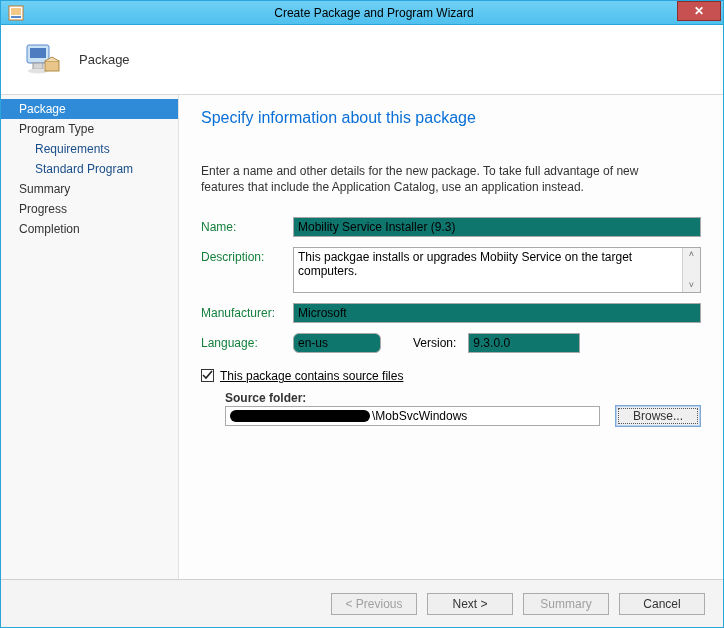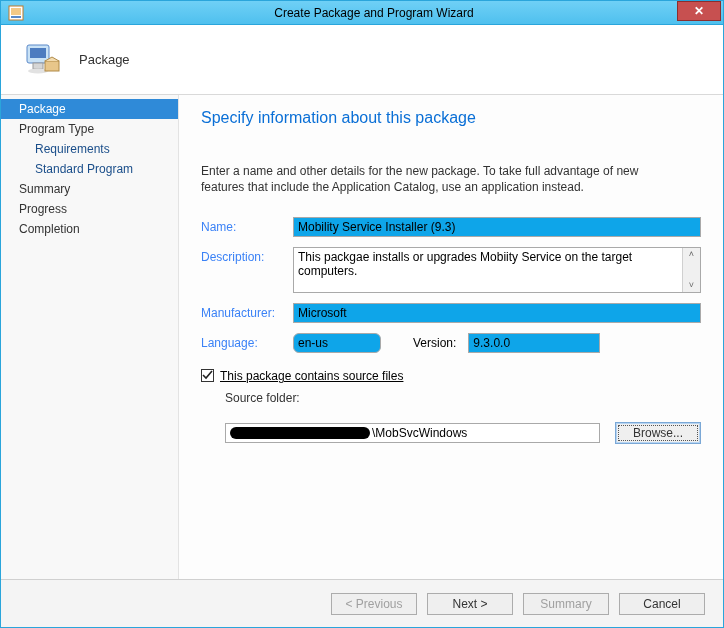--- a/index.html
+++ b/index.html
@@ -40,42 +40,42 @@
   }
   .nav-item.sub { padding-left: 34px; }
   .nav-item.top { color: #333; }
   .nav-item.selected { background: #2f8ad8; color: #fff; }
   .content {
     flex: 1; background: #fdfdfd; padding: 14px 22px 10px 22px; display: flex; flex-direction: column;
   }
   .page-title { color: #0a6fd6; font-size: 16px; margin-bottom: 36px; }
   .instr { color: #333; margin-bottom: 22px; line-height: 1.35; max-width: 470px; }
   .form-row { display: flex; align-items: flex-start; margin-bottom: 10px; }
-  .form-label { width: 92px; color: #3b82f6; padding-top: 3px; }
+  .form-label { width: 92px; color: #15803d; padding-top: 3px; }
   .form-field { flex: 1; display: flex; gap: 12px; align-items: center;}
   .tin {
-    border: 1px solid #a9a9a9; background: #0ea5e9; height: 20px; padding: 0 4px; font-size: 12px;
+    border: 1px solid #a9a9a9; background: #0f766e; height: 20px; padding: 0 4px; font-size: 12px;
   }
   .tin.w-full { width: 100%; }
   .tin.w-lang { width: 88px; border-radius: 6px; }
-  .tin.w-ver { width: 132px; }
+  .tin.w-ver { width: 112px; }
   .desc-wrap {
     flex: 1; border: 1px solid #a9a9a9; background: #fff; height: 46px; display: flex;
   }
   .desc-text { flex: 1; padding: 2px 4px; overflow: hidden; outline: none; }
   .desc-scroll {
     width: 18px; background: #f0f0f0; border-left: 1px solid #d0d0d0;
     display: flex; flex-direction: column; justify-content: space-between; align-items: center;
   }
   .arrow { font-size: 9px; color: #666; line-height: 1; padding: 2px 0; user-select: none;}
   .checkbox-row { display: flex; align-items: flex-start; margin-top: 6px; margin-bottom: 8px; text-decoration: underline; }
   .chk { width: 13px; height: 13px; border: 1px solid #333; background: #fff; margin-right: 6px; display:flex;align-items:center;justify-content:center;}
   .chk svg { display:block; }
   .source-block { padding-left: 24px; }
-  .source-label { margin-bottom: 17px; color: #333; }
+  .source-label { margin-bottom: 0; color: #333; font-weight: bold; }
   .source-row { display: flex; gap: 15px; align-items: center; }
   .src-input {
     flex: 1; border: 1px solid #a9a9a9; height: 20px; background: #fff; display: flex; align-items: center;
     overflow: hidden; padding: 0 4px; gap: 2px;
   }
   .redact { width: 140px; height: 12px; background: #000; border-radius: 6px; }
   .btn {
     min-width: 86px; height: 22px; background: #efefef; border: 1px solid #acacac;
     display: inline-flex; align-items: center; justify-content: center; padding: 0 10px; color: #333;
   }

